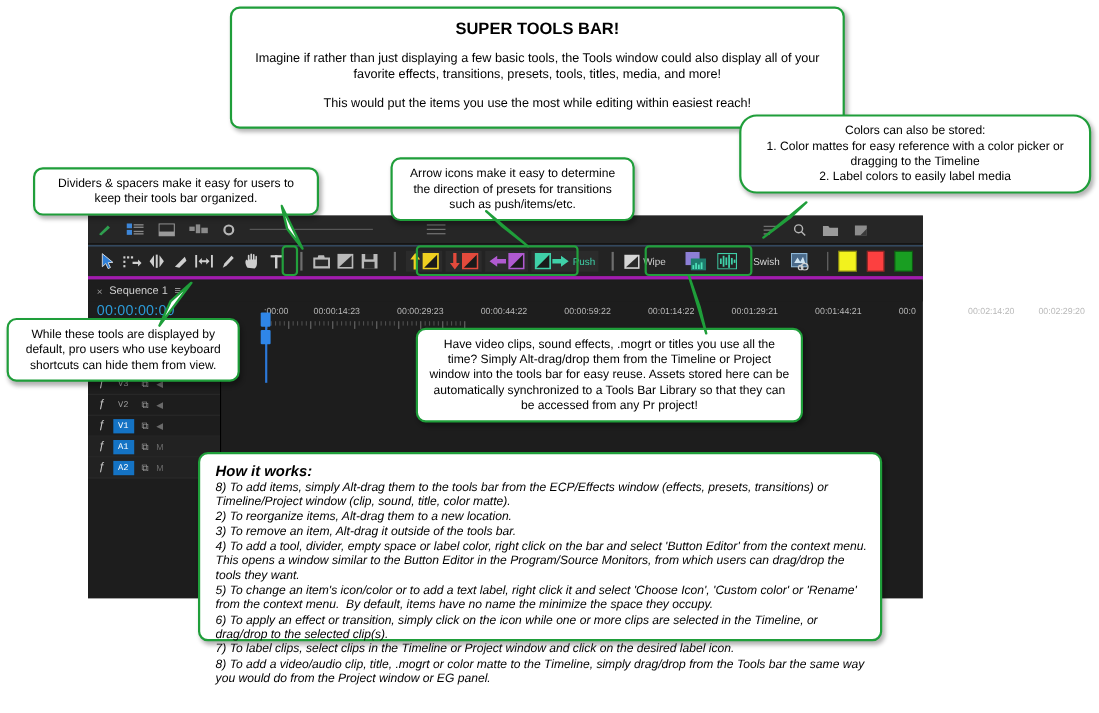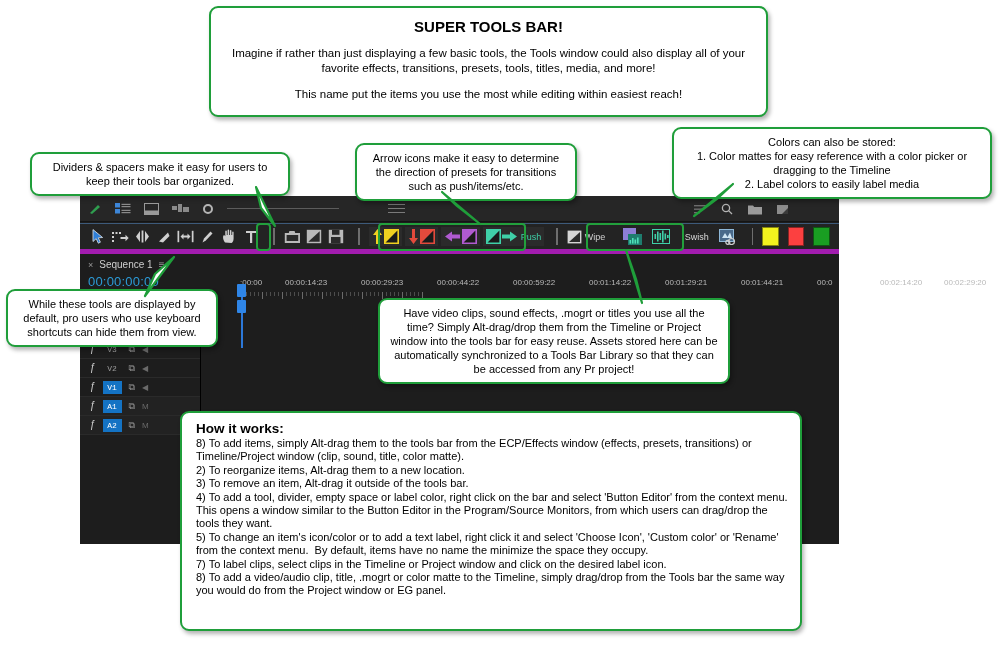--- a/index.html
+++ b/index.html
@@ -28,21 +28,21 @@
   .ic { display:inline-block; line-height:0; }
   .pr-slider { width:112px; height:1px; background:#5c5c5c; }
   .pr-hamb { width:17px; height:9px; position:relative; }
   .pr-hamb i { position:absolute; left:0; width:100%; height:1px; background:#7a7a7a; }
   .pr-hamb i:nth-child(1){top:0}.pr-hamb i:nth-child(2){top:4px}.pr-hamb i:nth-child(3){top:8px}
 
   
   #tools-bar {
     position:absolute; left:0; top:27px; width:100%; height:31px;
     background:#232323;
-    border-top:1px solid #3d5a7a; border-bottom:5px solid #a21caf;
+    border-top:1px solid #3d5a7a; border-bottom:3px solid #a21caf;
     display:flex; align-items:center; padding-left:10px; gap:0;text-align:right;
   }
   .tool { width:22px; height:22px; display:flex; align-items:center; justify-content:center;
           margin-right:4px; position:relative; }
   .divider-pipe { width:2px; height:17px; background:#6e6e6e; margin:0 9px; }
   .spacer-gap { width:13px; }
   .preset-btn {
     height:19px; display:flex; align-items:center; gap:1px;
     padding:0 3px; background:#2b2b2b; margin-right:3px;
   }
@@ -104,27 +104,27 @@
   .tail-wrap svg { display:block; }
 
   
   #c-header { left:196px; top:6px; width:559px; padding:10px 14px 13px;margin-left:13px; }
   #c-header .t { font-size:15px; font-weight:bold; margin-bottom:11px; }
   #c-header p { font-size:11.5px; line-height:15px; }
   #c-header .gap { height:11px; }
 
   #c-dividers { left:30px; top:152px; width:260px; }
   #c-arrows   { left:355px; top:143px; width:222px; }
-  #c-colors   { left:672px; top:127px; width:320px; }
+  #c-colors   { left:672px; top:104px; width:320px;border-radius:16px; }
   #c-tools    { left:6px; top:289px; width:212px; }
   #c-assets   { left:378px; top:298px; width:352px; }
 
   #c-how {
-    left:180px; top:411px; width:622px; height:220px;
-    text-align:left; padding:8px 12px 8px 14px;
+    left:180px; top:411px; width:622px; height:172px;
+    text-align:left; padding:8px 12px 8px 14px;font-style:italic;
   }
   #c-how .h { font-size:13.5px; font-weight:bold; margin-bottom:1px; }
   #c-how .ln { font-size:11px; line-height:13.4px; white-space:pre-wrap; }
 
   
   .ring { position:absolute; border:2px solid #22a03c; border-radius:4px; pointer-events:none; }
   #ring-divider { left:256px; top:223px; width:15px; height:28px; }
   #ring-presets { left:378px; top:223px; width:148px; height:28px; }
   #ring-assets  { left:586px; top:223px; width:98px; height:28px; }
 </style>
@@ -478,21 +478,21 @@
 </div>
 
 <div class="ring" id="ring-divider"></div>
 <div class="ring" id="ring-presets"></div>
 <div class="ring" id="ring-assets"></div>
 
 <div class="callout" id="c-header">
   <div class="t">SUPER TOOLS BAR!</div>
   <p>Imagine if rather than just displaying a few basic tools, the Tools window could also display all of your favorite effects, transitions, presets, tools, titles, media, and more!</p>
   <div class="gap"></div>
-  <p>This name put the items you use the most while editing within easiest reach!</p>
+  <p>This would put the items you use the most while editing within easiest reach!</p>
 </div>
 
 <div class="callout" id="c-dividers">
   <p>Dividers &amp; spacers make it easy for users to keep their tools bar organized.</p>
 </div>
 <div class="tail-wrap" style="left:255px; top:186px;">
   <svg width="22" height="42" viewBox="0 0 22 42">
       <path d="M1 1 L20 40 L6 22 Z" fill="#fff" stroke="#1f9e3a" stroke-width="2.2" stroke-linejoin="round"></path>
     </svg>
 </div>
@@ -536,16 +536,17 @@
 </div>
 
 <div class="callout" id="c-how">
   <div class="h">How it works:</div>
   <div id="how-steps">
       <div class="ln">8) To add items, simply Alt-drag them to the tools bar from the ECP/Effects window (effects, presets, transitions) or Timeline/Project window (clip, sound, title, color matte).</div>
       <div class="ln">2) To reorganize items, Alt-drag them to a new location.</div>
       <div class="ln">3) To remove an item, Alt-drag it outside of the tools bar.</div>
       <div class="ln">4) To add a tool, divider, empty space or label color, right click on the bar and select 'Button Editor' from the context menu.  This opens a window similar to the Button Editor in the Program/Source Monitors, from which users can drag/drop the tools they want.</div>
       <div class="ln">5) To change an item's icon/color or to add a text label, right click it and select 'Choose Icon', 'Custom color' or 'Rename' from the context menu.  By default, items have no name the minimize the space they occupy.</div>
+      <div class="ln">6) To apply an effect or transition, simply click on the icon while one or more clips are selected in the Timeline, or drag/drop to the selected clip(s).</div>
       <div class="ln">7) To label clips, select clips in the Timeline or Project window and click on the desired label icon.</div>
       <div class="ln">8) To add a video/audio clip, title, .mogrt or color matte to the Timeline, simply drag/drop from the Tools bar the same way you would do from the Project window or EG panel.</div>
     </div>
 </div>
 
 </body></html>

